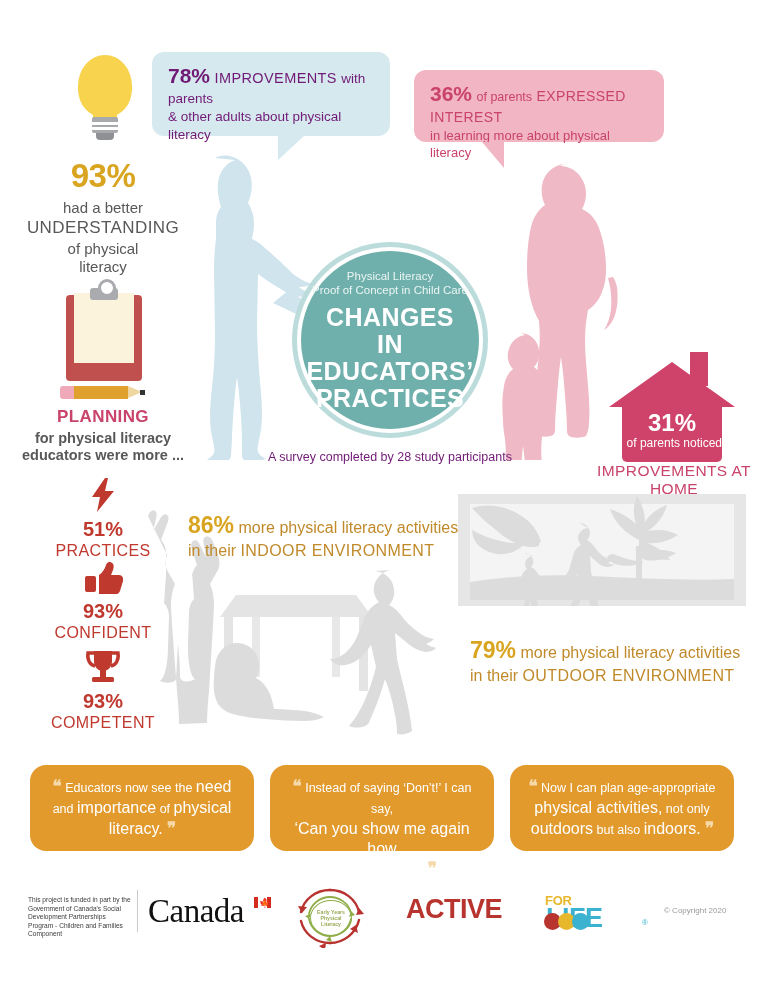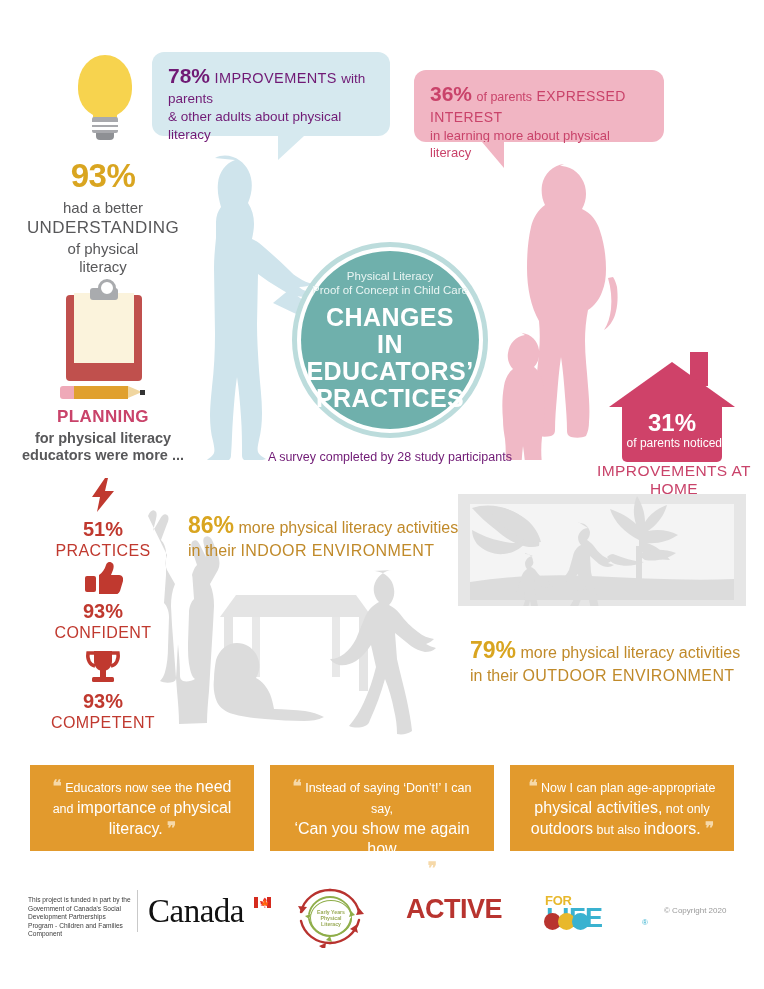--- a/index.html
+++ b/index.html
@@ -73,21 +73,21 @@
     border-left:63px solid transparent;border-right:63px solid transparent;border-bottom:45px solid #cf4269;
   }
   .house-body{position:absolute;left:622px;top:404px;width:100px;height:58px;background:#cf4269;border-radius:0 0 5px 5px;}
   .house-chimney{position:absolute;left:690px;top:352px;width:18px;height:34px;background:#cf4269;}
 
   
   .win{position:absolute;left:458px;top:494px;width:288px;height:112px;}
 
   
   .qcard{
-    position:absolute;top:765px;width:224px;height:86px;background:#e29a2d;border-radius:0;
+    position:absolute;top:765px;width:224px;height:86px;background:#e29a2d;border-radius:16px;
     color:#fff;box-sizing:border-box;padding:12px 14px;text-align:center;line-height:20px;
   }
   .qm{font-size:17px;font-weight:bold;color:#f6d9a9;letter-spacing:-1px;}
   .qsm{font-size:12.5px;}
   .qlg{font-size:16px;}
 
   
   .foot-rule{position:absolute;left:137px;top:890px;width:1px;height:42px;background:#c9c9c9;}
   .foot-text{position:absolute;left:28px;top:896px;width:104px;font-size:6.6px;line-height:8.6px;color:#3c3c3c;}
   .canada{position:absolute;left:148px;top:893px;font-family:"Liberation Serif",serif;font-size:33px;color:#111;letter-spacing:-0.5px;}

